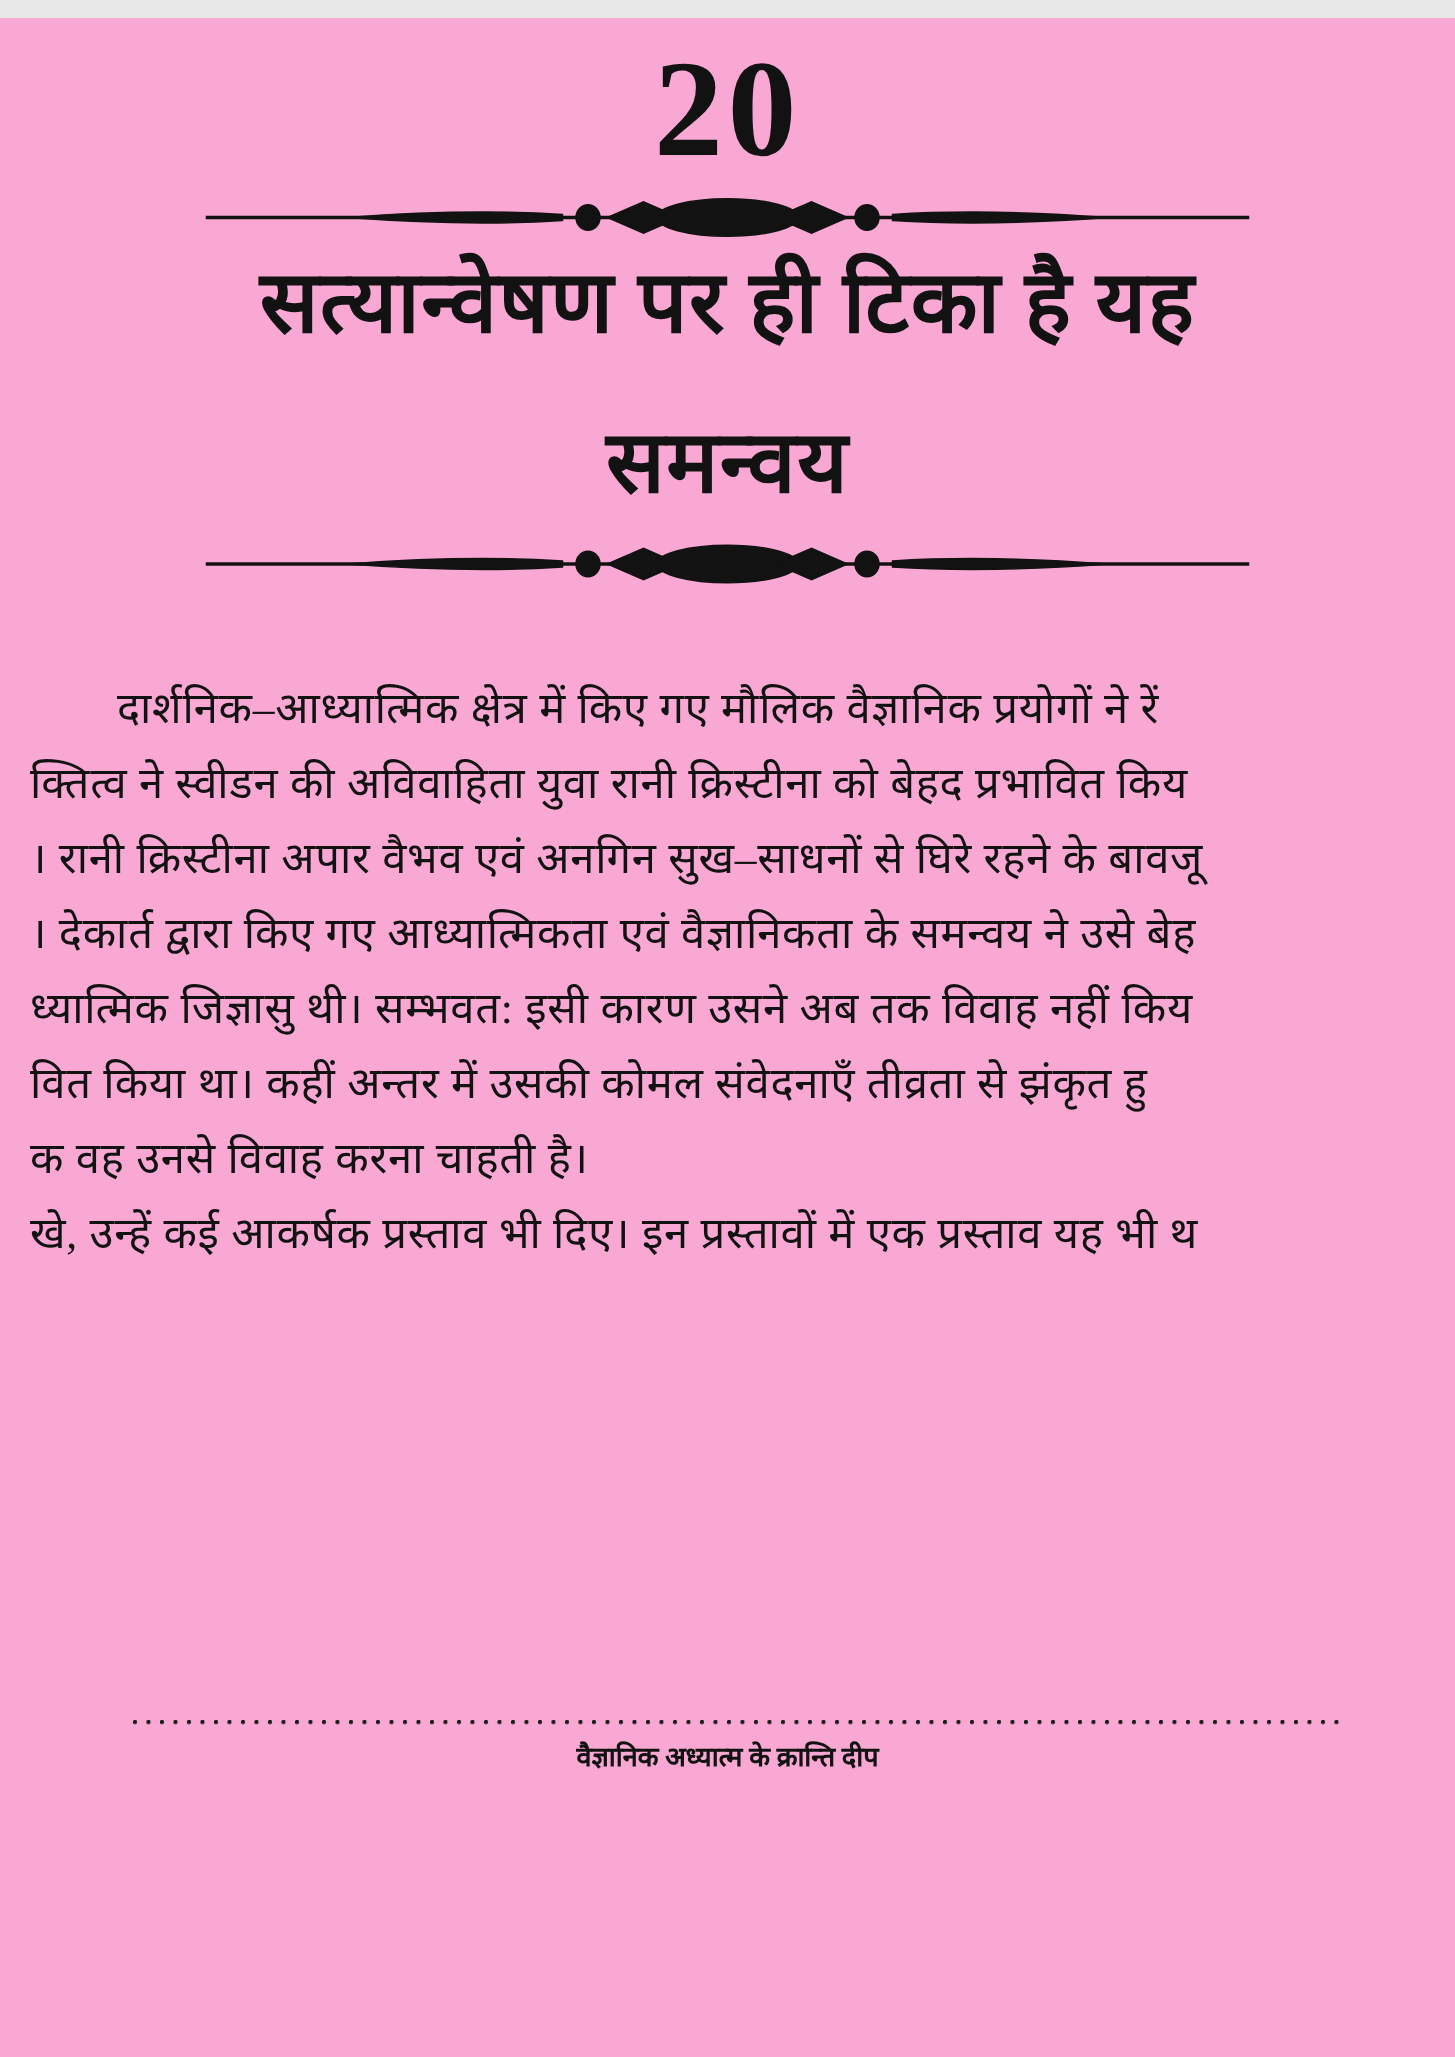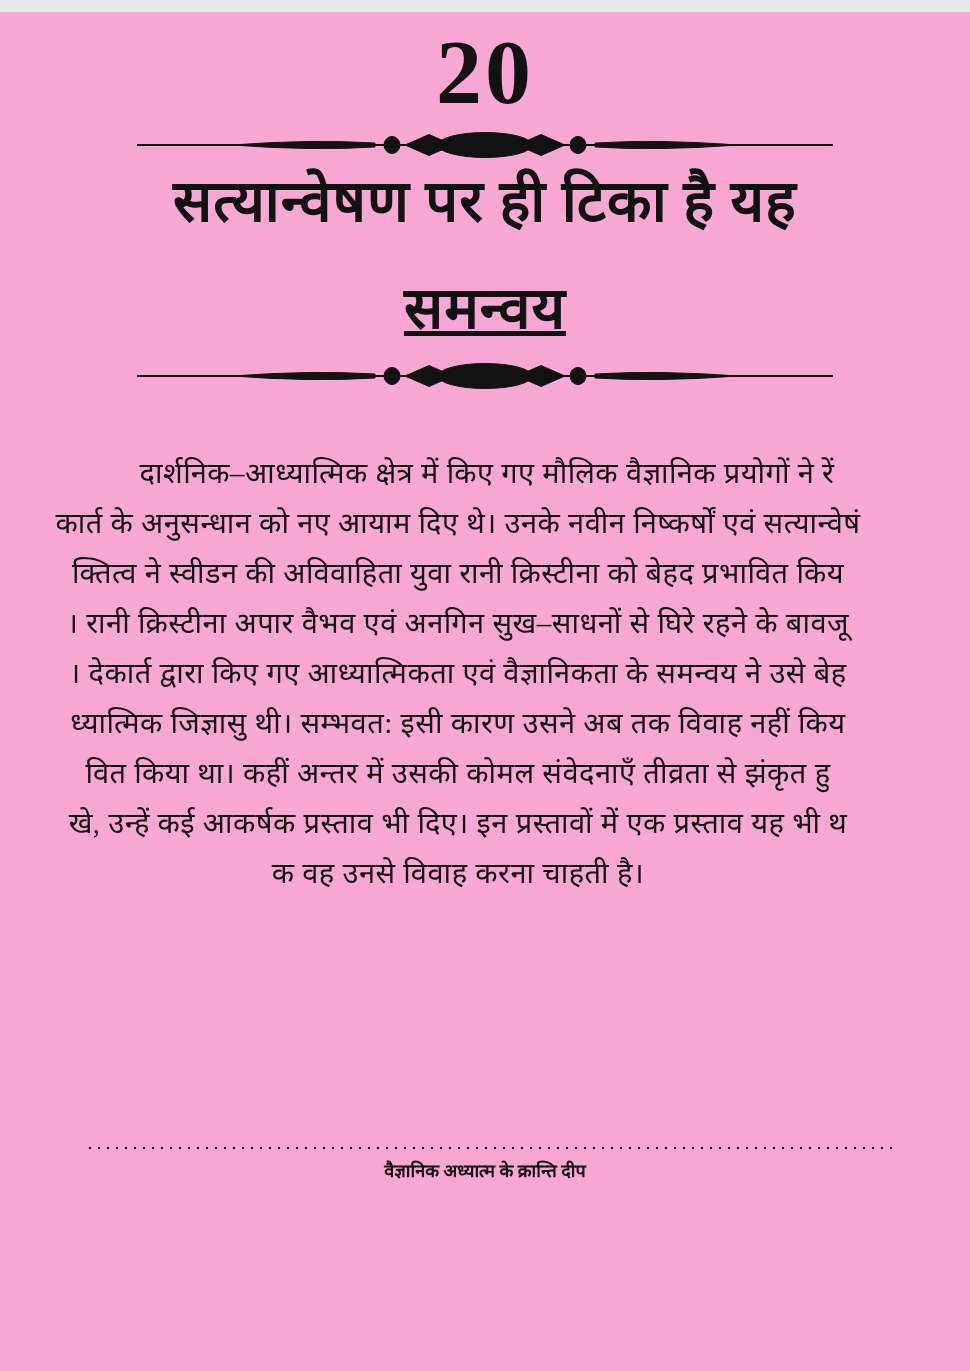--- a/index.html
+++ b/index.html
@@ -24,33 +24,32 @@
   .divider.bottom{top:349px;}
   .chapter-title-line{
     position:absolute;left:0;width:100%;
     text-align:center;
     font-weight:bold;
     font-size:58px;line-height:1.2;
     letter-spacing:1px;
     white-space:nowrap;
   }
   .title-1{top:155px;}
-  .title-2{top:262px;text-decoration:underline;}
+  .title-2{top:262px;}
   .body-block{
     position:absolute;top:436px;left:20px;
     width:876px;height:560px;
     overflow:hidden;
   }
   .body-line{
     white-space:nowrap;
     font-size:29px;
     line-height:50px;
     height:50px;
     letter-spacing:0.5px;
-    text-align:center;
   }
   .body-line.indent{text-indent:58px;}
   .dotted-rule{
     position:absolute;top:1134px;left:88px;
     width:806px;height:5px;
     background-image:radial-gradient(circle at 2px 2px, #1a1a1a 1.3px, transparent 1.6px);
     background-size:9px 5px;
     background-repeat:repeat-x;
   }
   .footer-title{
@@ -96,28 +95,27 @@
     <ellipse class="ink" cx="255" cy="15" rx="8" ry="8.5" stroke="none"></ellipse>
     <path class="ink" d="M268 15 L292 4.5 L316 15 L292 25.5 Z" stroke="none"></path>
     <ellipse class="ink" cx="348" cy="15" rx="47" ry="12.5" stroke="none"></ellipse>
     <path class="ink" d="M380 15 L404 4.5 L428 15 L404 25.5 Z" stroke="none"></path>
     <ellipse class="ink" cx="441" cy="15" rx="8" ry="8.5" stroke="none"></ellipse>
     <path class="ink" d="M601 15 Q521 9 458 13 L458 17 Q521 21 601 15 Z" stroke="none"></path>
   </svg>
 
   <div class="body-block">
     <div class="body-line indent">दार्शनिक–आध्यात्मिक क्षेत्र में किए गए मौलिक वैज्ञानिक प्रयोगों ने रें</div>
-    <div class="body-line">कार्त के अनुसन्धान को नए आयाम दिए थे। उनके नवीन निष्कर्षों एवं सत्यान्वेषं</div>
     <div class="body-line">क्तित्व ने स्वीडन की अविवाहिता युवा रानी क्रिस्टीना को बेहद प्रभावित किय</div>
     <div class="body-line">। रानी क्रिस्टीना अपार वैभव एवं अनगिन सुख–साधनों से घिरे रहने के बावजू</div>
     <div class="body-line">। देकार्त द्वारा किए गए आध्यात्मिकता एवं वैज्ञानिकता के समन्वय ने उसे बेह</div>
     <div class="body-line">ध्यात्मिक जिज्ञासु थी। सम्भवत: इसी कारण उसने अब तक विवाह नहीं किय</div>
     <div class="body-line">वित किया था। कहीं अन्तर में उसकी कोमल संवेदनाएँ तीव्रता से झंकृत हु</div>
+    <div class="body-line">क वह उनसे विवाह करना चाहती है।</div>
     <div class="body-line">खे, उन्हें कई आकर्षक प्रस्ताव भी दिए। इन प्रस्तावों में एक प्रस्ताव यह भी थ</div>
-    <div class="body-line">क वह उनसे विवाह करना चाहती है।</div>
   </div>
 
   <div class="dotted-rule"></div>
 
   <div class="footer-title">वैज्ञानिक अध्यात्म के क्रान्ति दीप</div>
 
 
 </div>
 
 </body></html>

